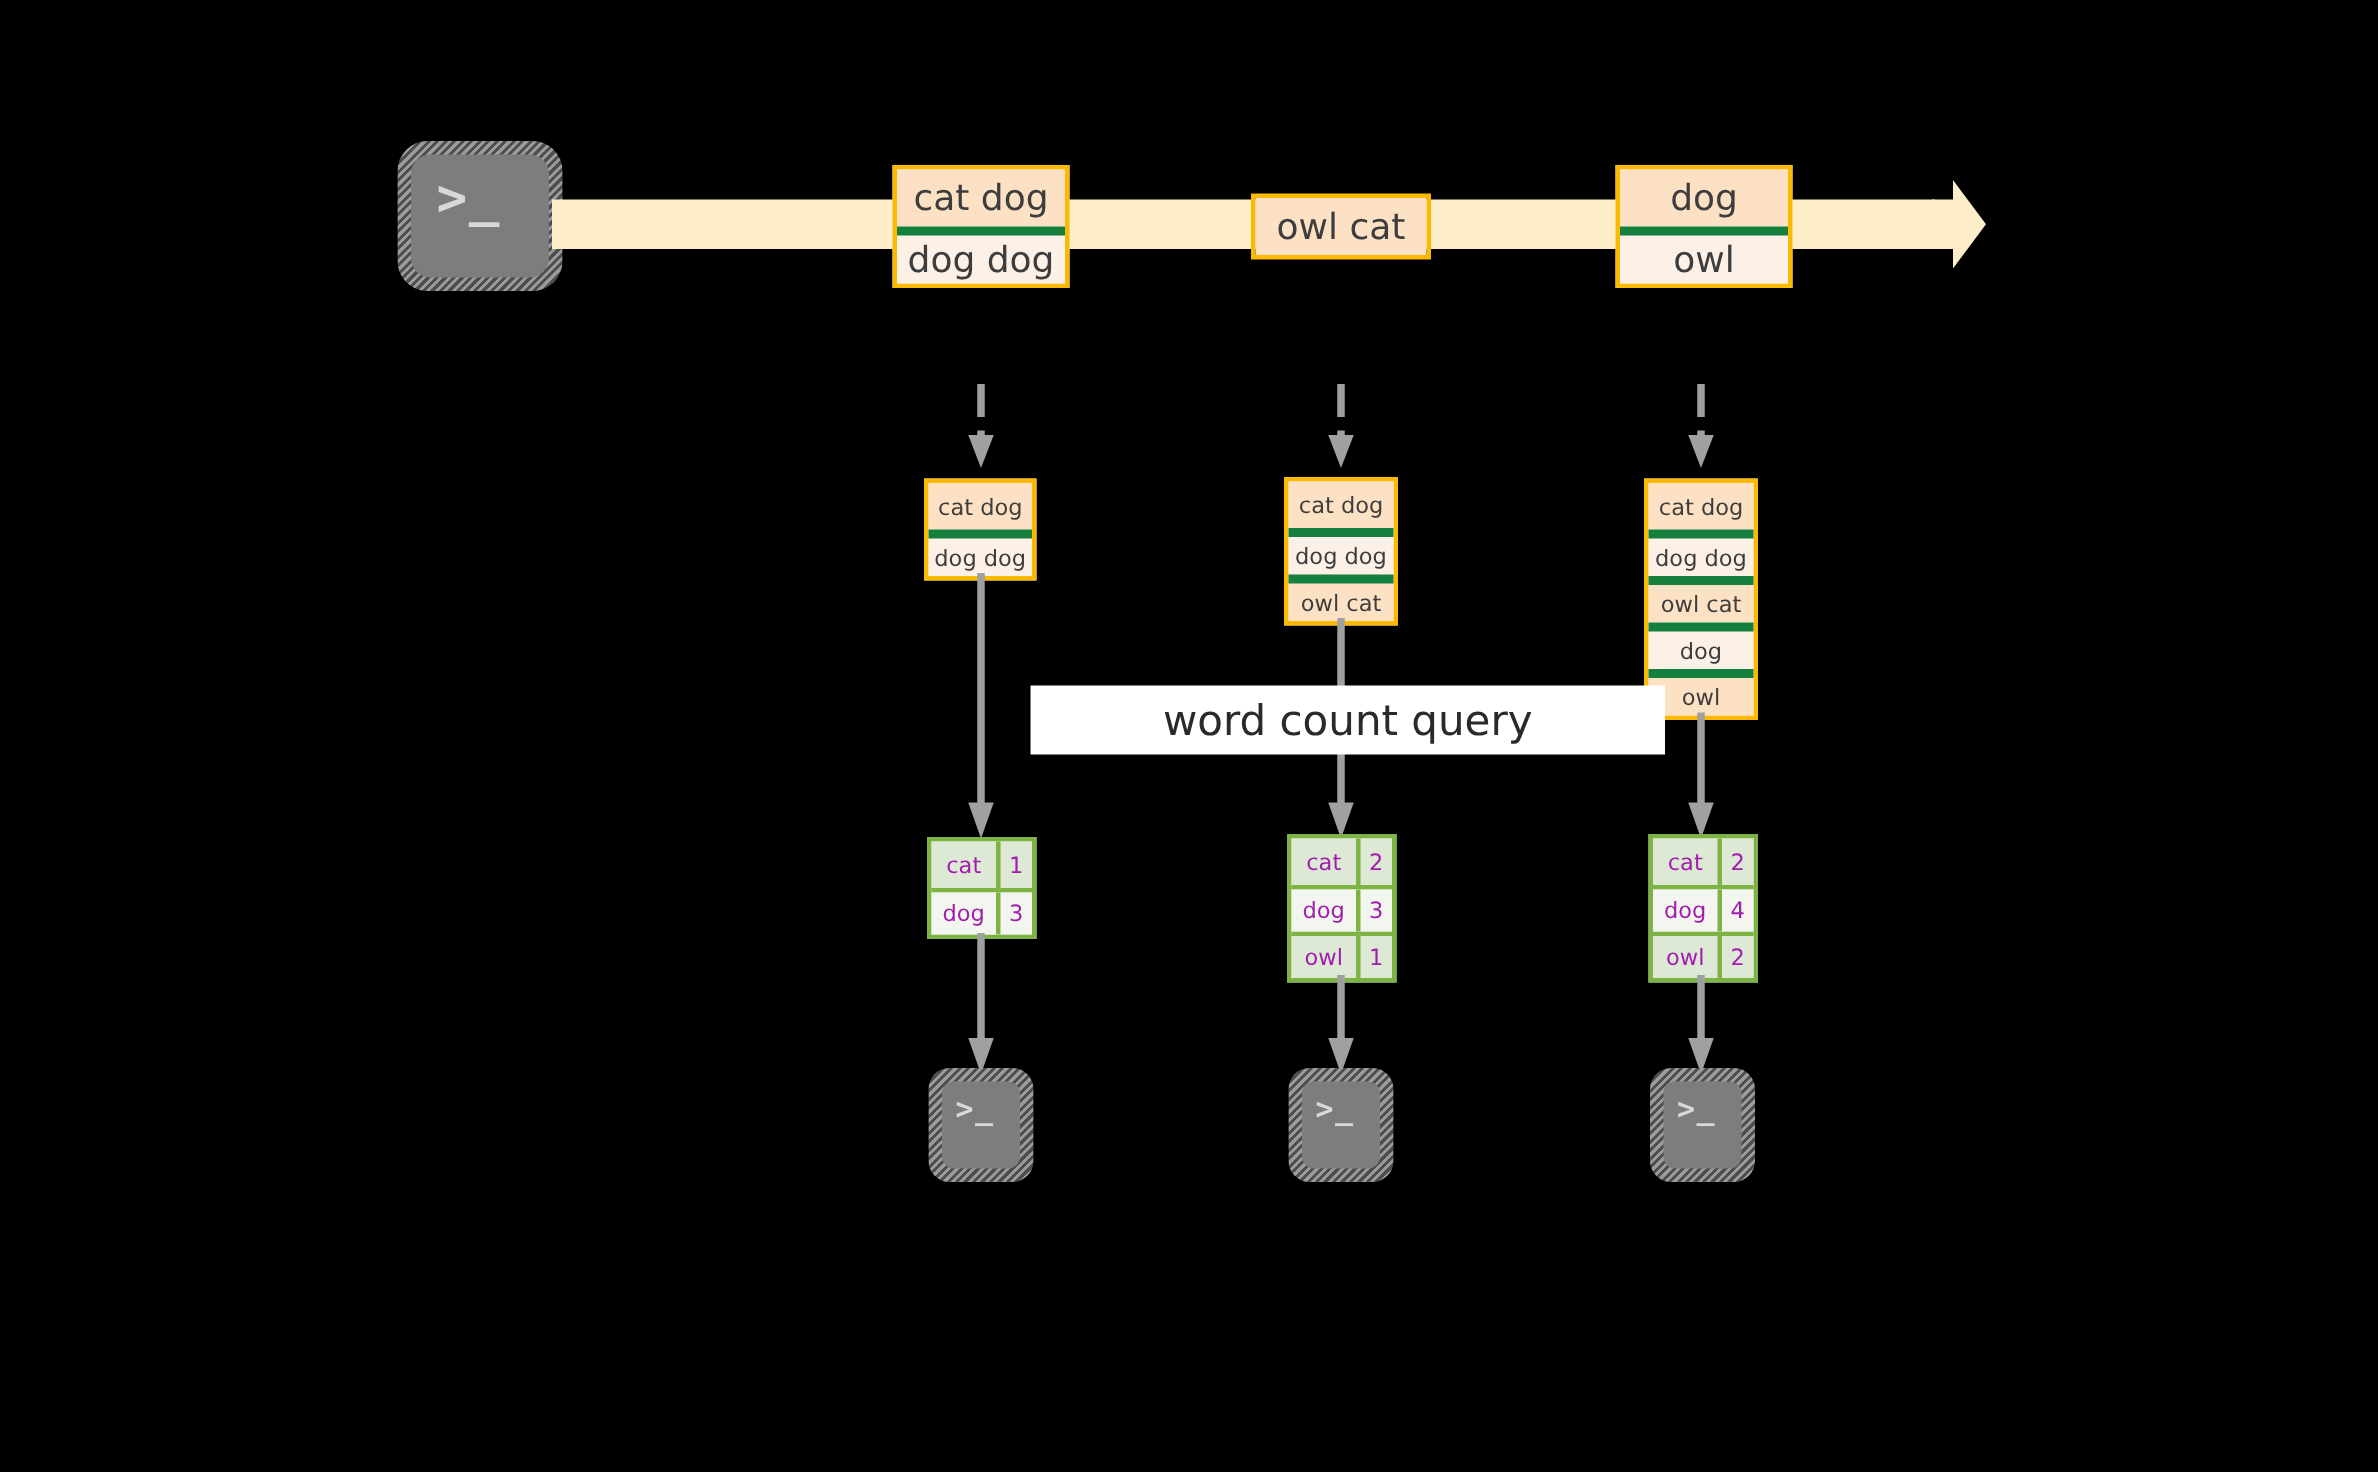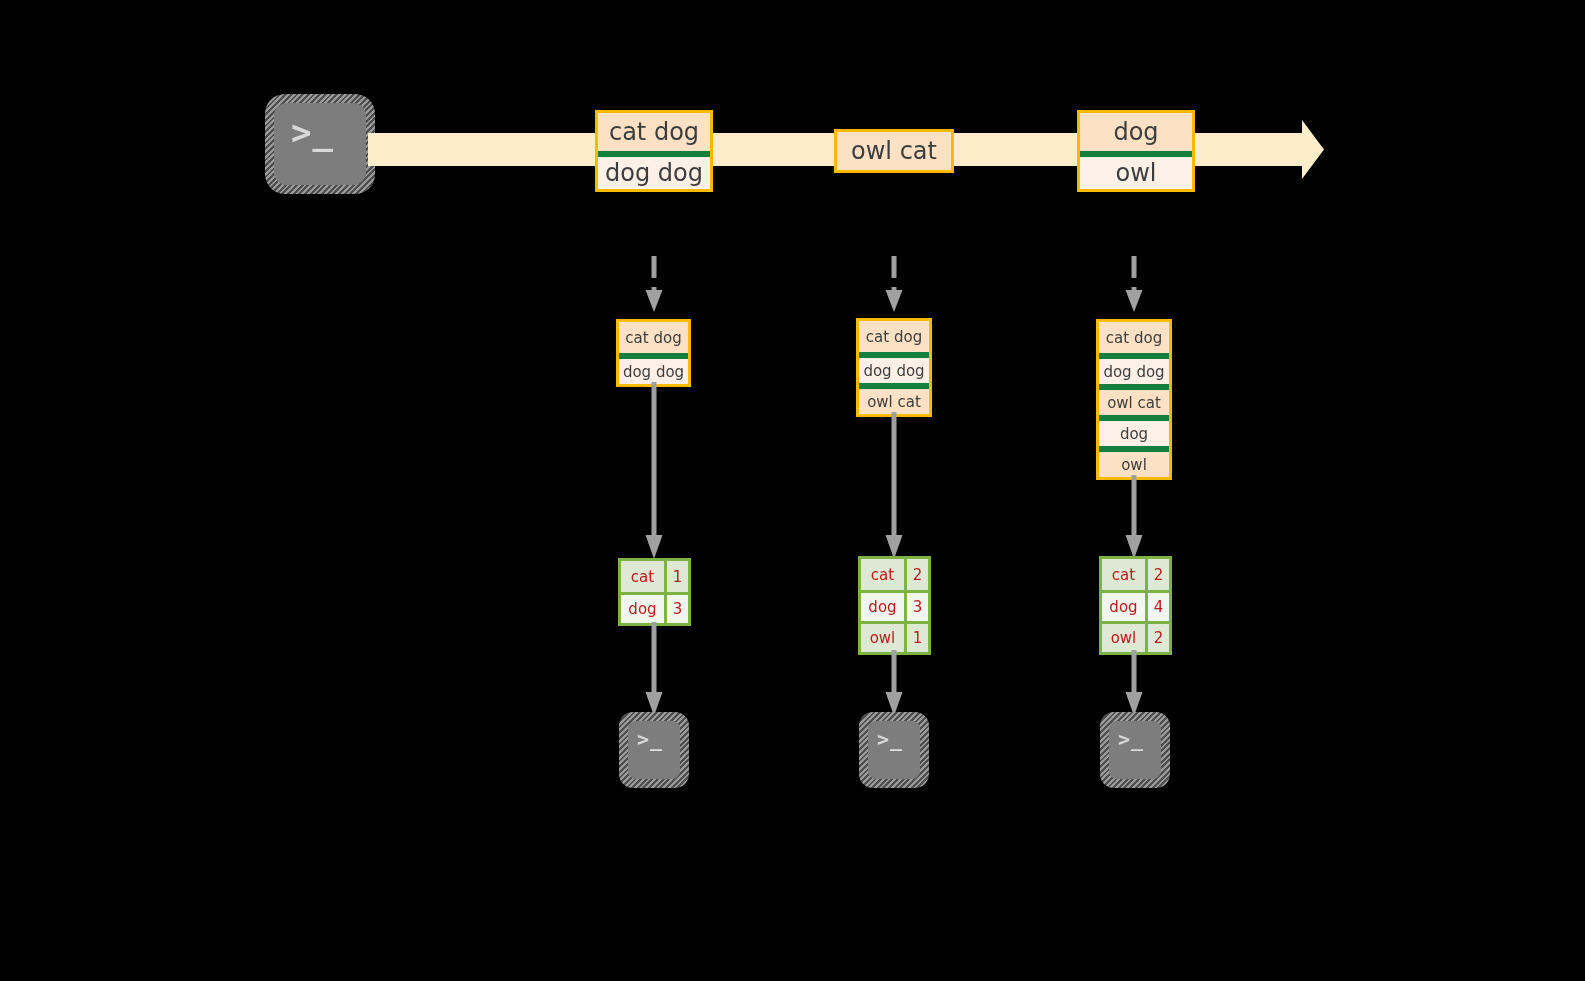--- a/index.html
+++ b/index.html
@@ -107,21 +107,21 @@
     background: #eef3e9;
   }
   .gtable .grow { display: flex; height: 31px; box-sizing: border-box; }
   .gtable .grow + .grow { border-top: 3px solid #7cb342; }
   .gtable .grow.shade .gc { background: #dde8d5; }
   .gtable .grow.pale  .gc { background: #f2f6ef; }
   .gtable .gc {
     display: flex;
     align-items: center;
     justify-content: center;
-    color: #b91c1c;
+    color: #a21caf;
     font-size: 15px;
     box-sizing: border-box;
   }
   .gtable .gc.word  { width: 47px; }
   .gtable .gc.count { width: 26px; border-left: 3px solid #7cb342; }
 
   
   .arrow { position: absolute; }
   .arrow svg { display: block; overflow: visible; }
 
@@ -222,20 +222,21 @@
       <polygon points="10,147 1.5,123 18.5,123" fill="#a0a0a0"></polygon>
     </svg>
   </div>
   <div class="arrow" style="left:1124px; top:475px; width:20px; height:85px;">
     <svg width="20" height="85" viewBox="0 0 20 85">
       <line x1="10" y1="0" x2="10" y2="63" stroke="#a0a0a0" stroke-width="5"></line>
       <polygon points="10,84 1.5,60 18.5,60" fill="#a0a0a0"></polygon>
     </svg>
   </div>
 
+  <div class="query-label">word count query</div>
 
   <div class="gtable" style="left:618px; top:558px; width:73px;">
     <div class="grow shade">
       <div class="gc word">cat</div>
       <div class="gc count">1</div>
     </div>
     <div class="grow pale">
       <div class="gc word">dog</div>
       <div class="gc count">3</div>
     </div>

